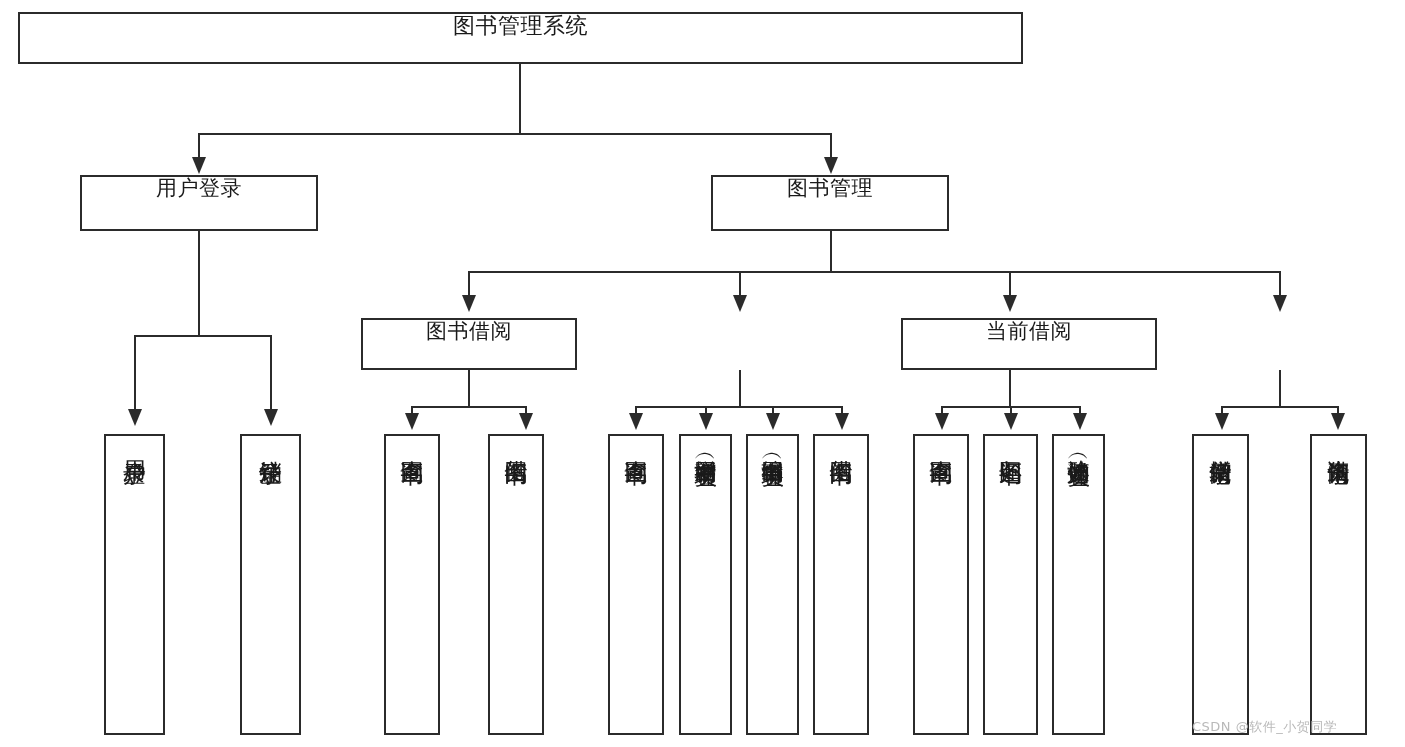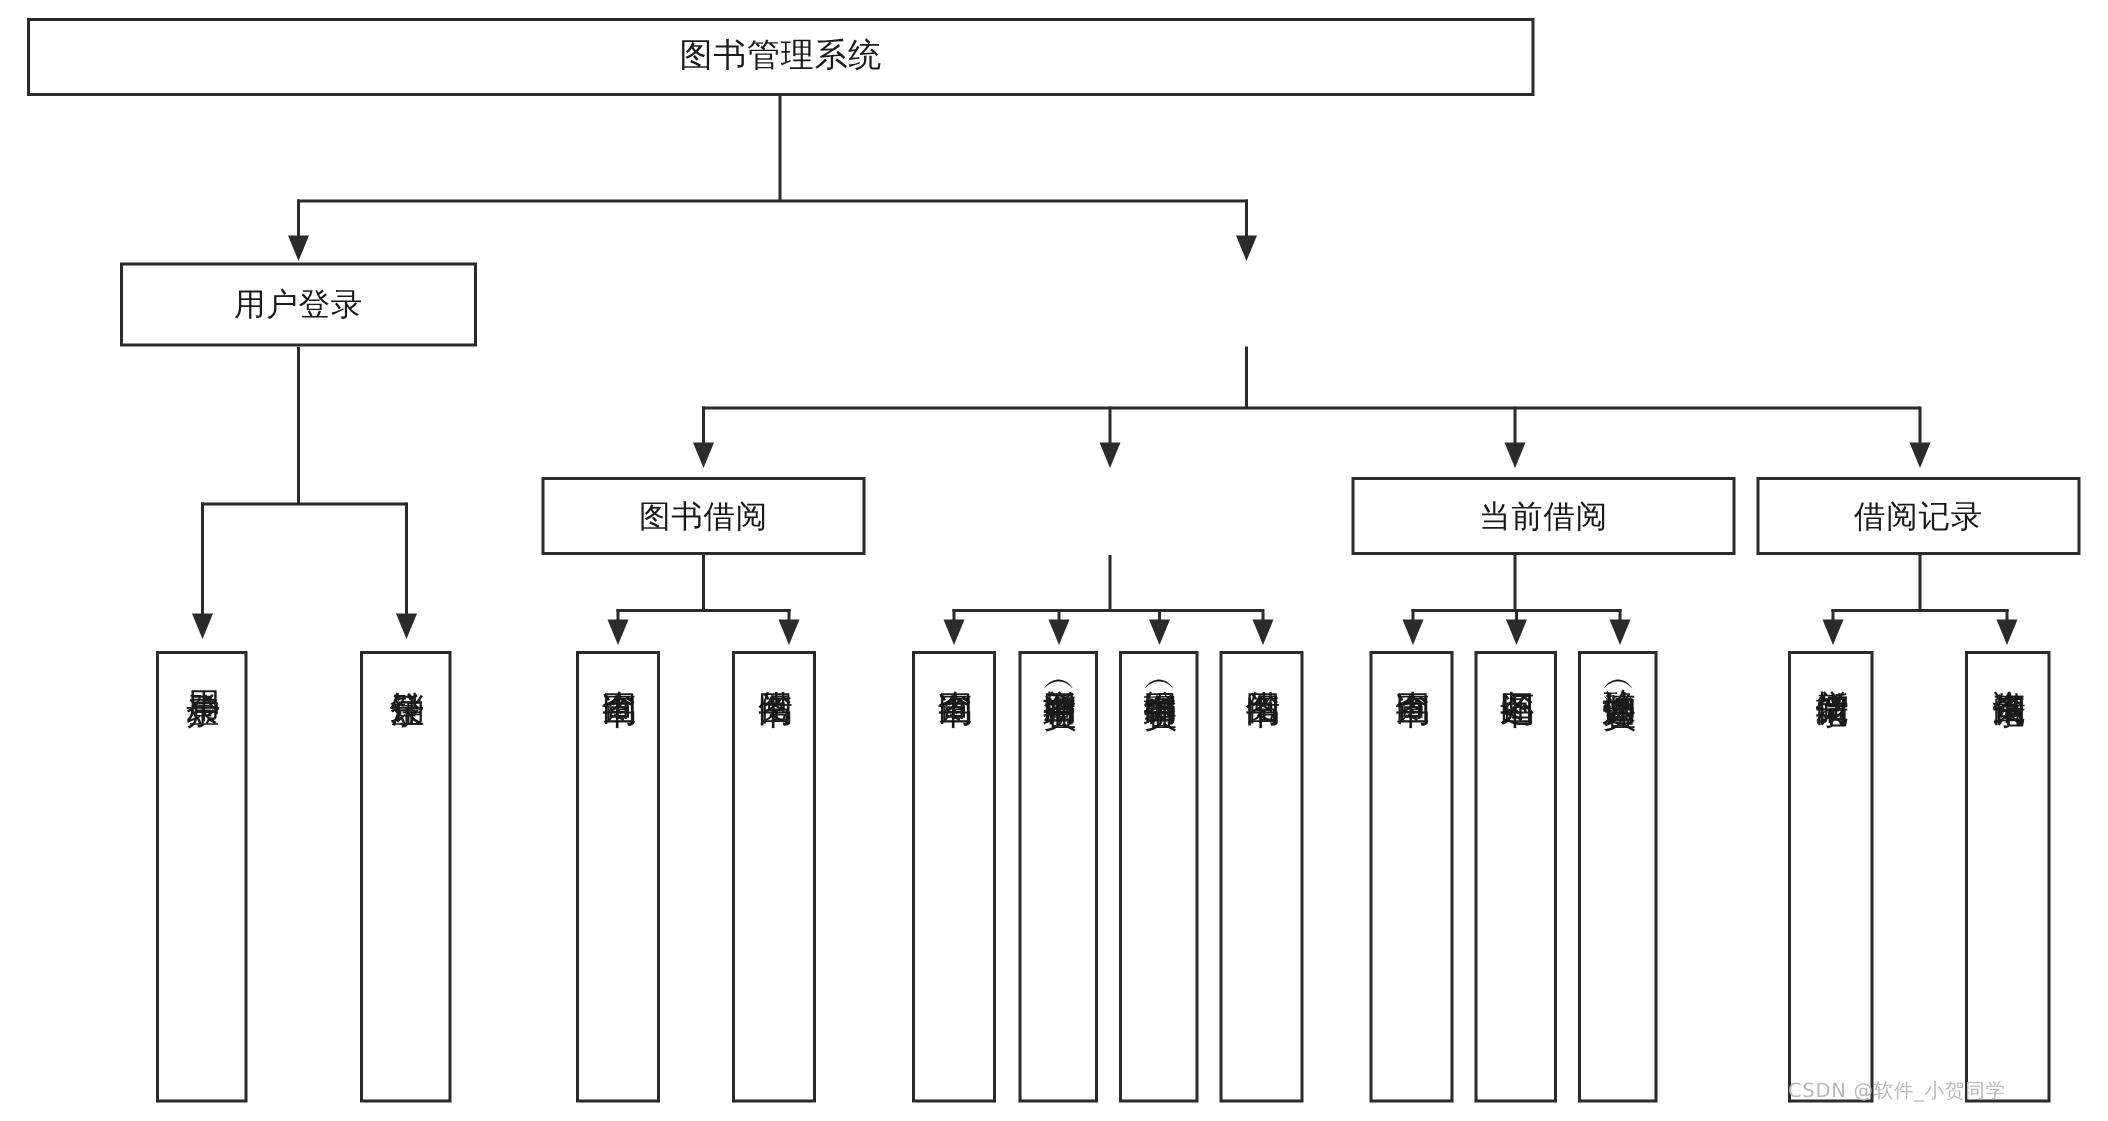--- a/index.html
+++ b/index.html
@@ -16,21 +16,20 @@
     height: 747px;
     background: #ffffff;
     overflow: hidden;
   }
   .node {
     position: absolute;
     box-sizing: border-box;
     background: #ffffff;
     border: 2px solid #2b2b2b;
     display: flex;
-    align-items: center;
     justify-content: center;
     color: #1a1a1a;
     z-index: 3;
   }
   .node .label {
     display: block;
     text-align: center;
     line-height: 1.06;
     letter-spacing: 0.5px;
   }
@@ -103,20 +102,23 @@
 
   <div class="hline" style="left:198px; top:133px; width:634px;"></div>
 
   <div class="vline" style="left:198px; top:133px; height:26px;"></div>
   <div class="arrow" style="left:192px; top:157px;"></div>
   <div class="vline" style="left:830px; top:133px; height:26px;"></div>
   <div class="arrow" style="left:824px; top:157px;"></div>
 
   <div class="node horiz" style="left:80px; top:175px; width:238px; height:56px;">
     <span class="label">用户登录</span>
+  </div>
+  <div class="node horiz" style="left:711px; top:175px; width:238px; height:56px;">
+    <span class="label">图书管理</span>
   </div>
 
   <div class="vline" style="left:198px; top:231px; height:105px;"></div>
   <div class="hline" style="left:134px; top:335px; width:137px;"></div>
   <div class="vline" style="left:134px; top:335px; height:75px;"></div>
   <div class="arrow" style="left:128px; top:409px;"></div>
   <div class="vline" style="left:270px; top:335px; height:75px;"></div>
   <div class="arrow" style="left:264px; top:409px;"></div>
 
   <div class="vline" style="left:830px; top:231px; height:41px;"></div>
@@ -129,23 +131,20 @@
   <div class="arrow" style="left:1003px; top:295px;"></div>
   <div class="vline" style="left:1279px; top:271px; height:26px;"></div>
   <div class="arrow" style="left:1273px; top:295px;"></div>
 
   <div class="node horiz" style="left:361px; top:318px; width:216px; height:52px;">
     <span class="label">图书借阅</span>
   </div>
   <div class="node horiz" style="left:901px; top:318px; width:256px; height:52px;">
     <span class="label">当前借阅</span>
   </div>
-  <div class="node horiz" style="left:1171px; top:318px; width:216px; height:52px;">
-    <span class="label">借阅记录</span>
-  </div>
 
   <div class="vline" style="left:468px; top:370px; height:37px;"></div>
   <div class="hline" style="left:411px; top:406px; width:116px;"></div>
   <div class="vline" style="left:411px; top:406px; height:8px;"></div>
   <div class="arrow" style="left:405px; top:413px;"></div>
   <div class="vline" style="left:525px; top:406px; height:8px;"></div>
   <div class="arrow" style="left:519px; top:413px;"></div>
 
   <div class="vline" style="left:739px; top:370px; height:37px;"></div>
   <div class="hline" style="left:635px; top:406px; width:207px;"></div>

